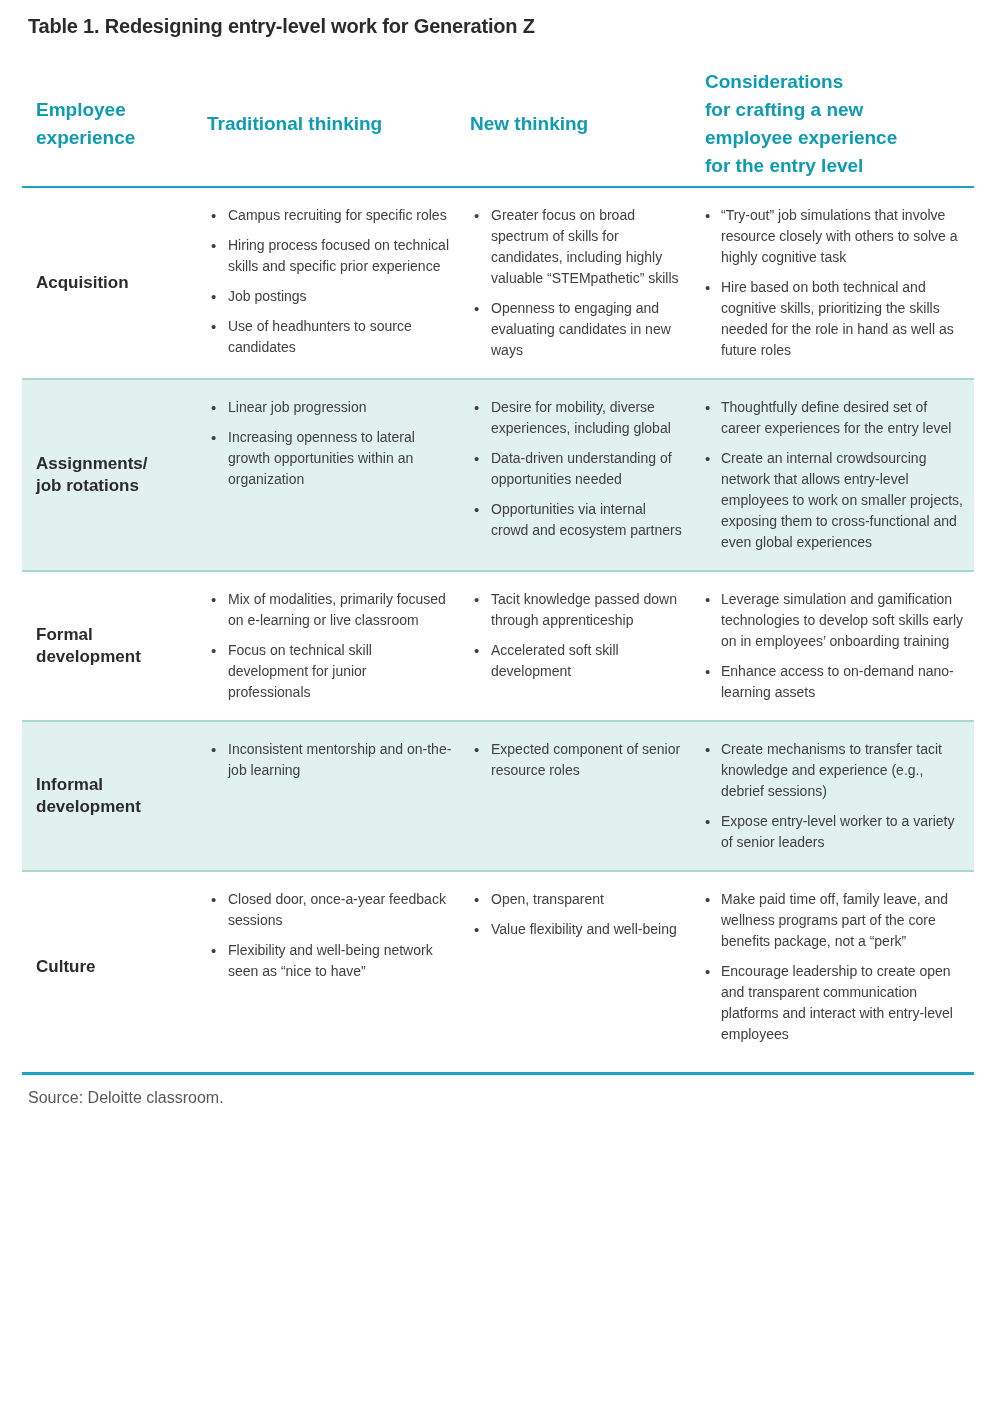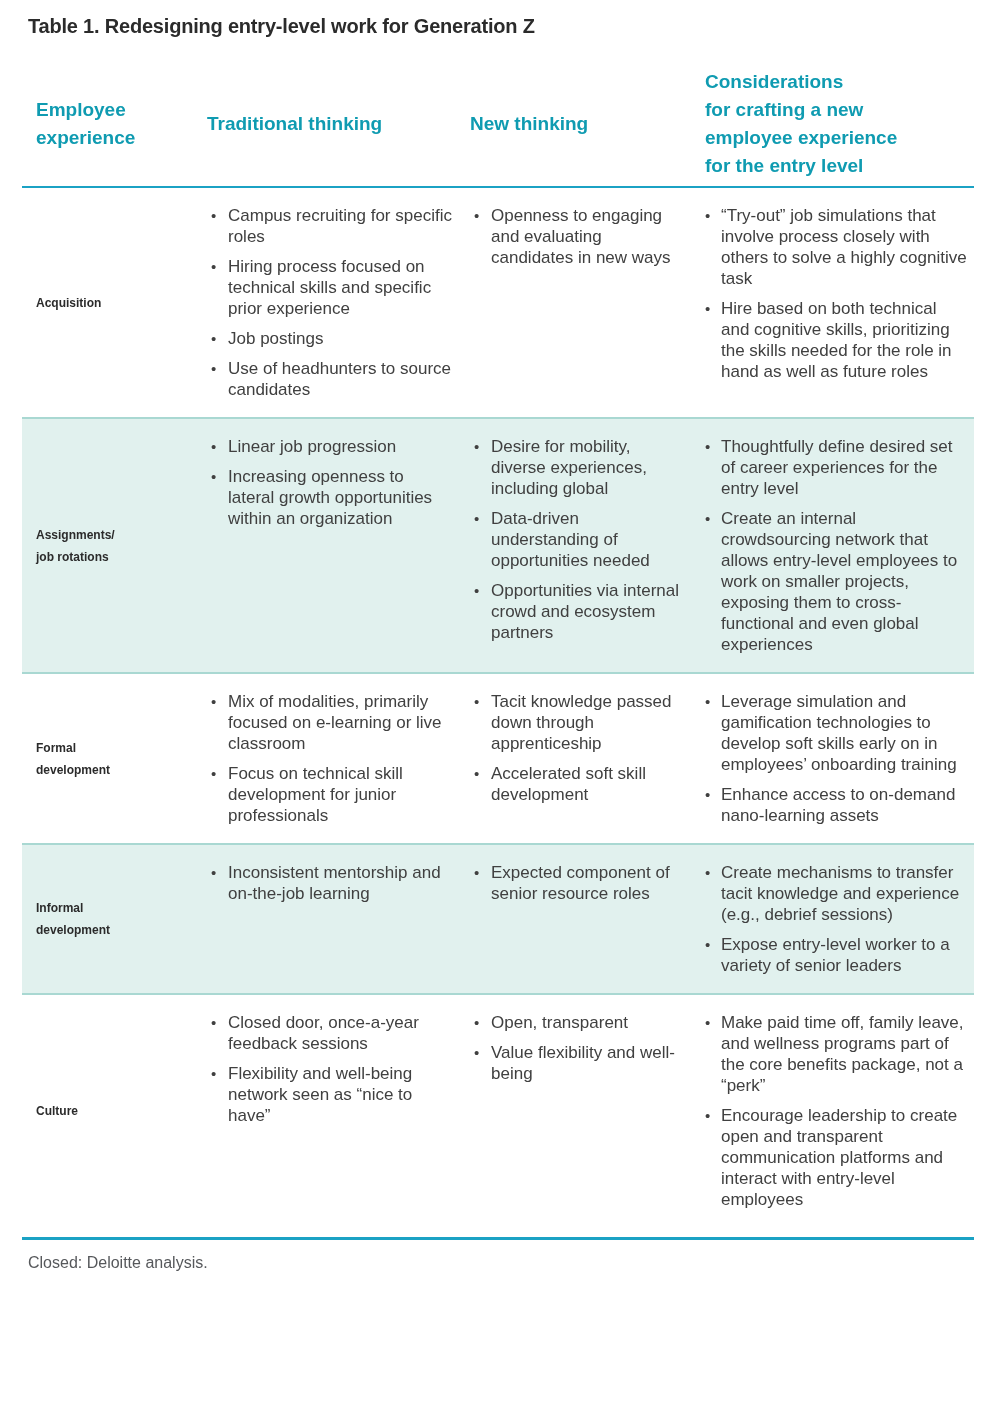--- a/index.html
+++ b/index.html
@@ -57,32 +57,32 @@
     background: var(--band);
     border-top: 2px solid var(--band-border);
     border-bottom: 2px solid var(--band-border);
   }
   .row:last-child { padding-bottom: 27px; }
 
   .row-label {
     align-self: center;
     padding-left: 14px;
     font-weight: 700;
-    font-size: 12px;
+    font-size: 17px;
     line-height: 22px;
     color: var(--heading);
     white-space: pre-line;
   }
 
   .cell { padding-right: 18px; }
   ul.bullets {
     margin: 0;
     padding: 0;
     list-style: none;
-    font-size: 17px;
+    font-size: 14px;
     line-height: 21px;
     color: var(--text);
   }
   ul.bullets li {
     position: relative;
     padding-left: 21px;
     margin-bottom: 9px;
   }
   ul.bullets li:last-child { margin-bottom: 0; }
   ul.bullets li::before {
@@ -130,26 +130,27 @@
           <div class="cell cell-traditional">
             <ul class="bullets">
               <li class="bullet-item">Campus recruiting for specific roles</li>
               <li class="bullet-item">Hiring process focused on technical skills and specific prior experience</li>
               <li class="bullet-item">Job postings</li>
               <li class="bullet-item">Use of headhunters to source candidates</li>
             </ul>
           </div>
           <div class="cell cell-new-thinking">
             <ul class="bullets">
+              <li class="bullet-item">Greater focus on broad spectrum of skills for candidates, including highly valuable “STEMpathetic” skills</li>
               <li class="bullet-item">Openness to engaging and evaluating candidates in new ways</li>
             </ul>
           </div>
           <div class="cell cell-considerations">
             <ul class="bullets">
-              <li class="bullet-item">“Try-out” job simulations that involve process closely with others to solve a highly cognitive task</li>
+              <li class="bullet-item">“Try-out” job simulations that involve resource closely with others to solve a highly cognitive task</li>
               <li class="bullet-item">Hire based on both technical and cognitive skills, prioritizing the skills needed for the role in hand as well as future roles</li>
             </ul>
           </div>
         </div>
         <div class="row grid-cols shaded">
           <div class="row-label">Assignments/
 job rotations</div>
           <div class="cell cell-traditional">
             <ul class="bullets">
               <li class="bullet-item">Linear job progression</li>
@@ -231,14 +232,14 @@
               <li class="bullet-item">Make paid time off, family leave, and wellness programs part of the core benefits package, not a “perk”</li>
               <li class="bullet-item">Encourage leadership to create open and transparent communication platforms and interact with entry-level employees</li>
             </ul>
           </div>
         </div>
       </div>
 
     <div class="bottom-rule"></div>
   </div>
 
-  <p class="source">Closed: Deloitte analysis.</p>
+  <p class="source">Source: Deloitte classroom.</p>
 </div>
 
 </body></html>

